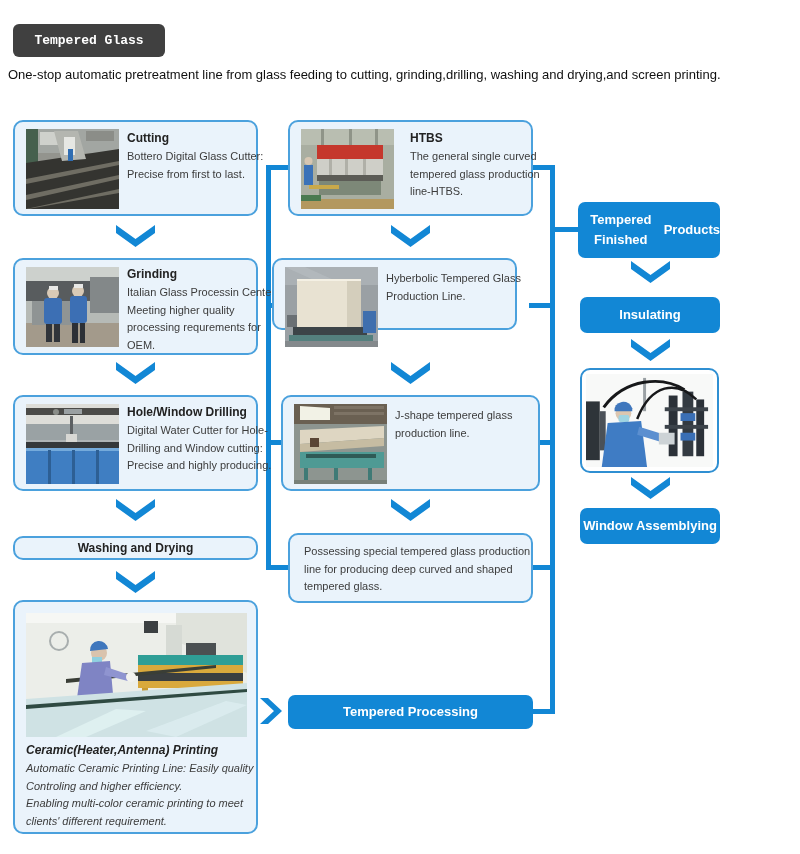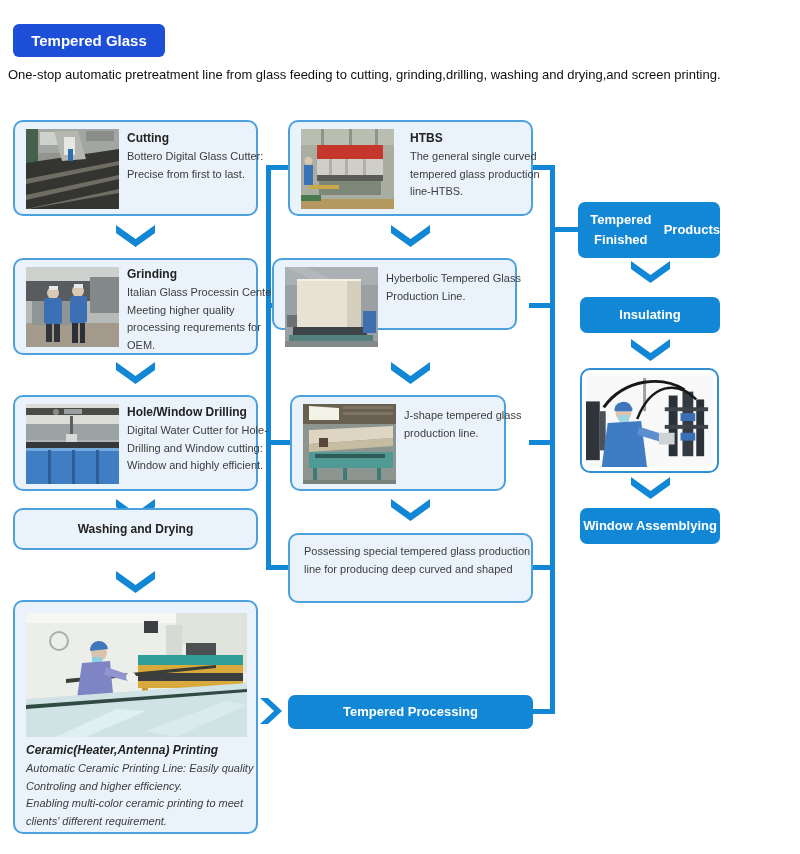--- a/index.html
+++ b/index.html
@@ -1,20 +1,20 @@
 <!DOCTYPE html>
 <html><head>
 <meta charset="utf-8">
 <style>
   html,body{margin:0;padding:0;background:#ffffff;}
   .canvas{position:relative;width:800px;height:854px;background:#ffffff;
           font-family:"Liberation Sans",sans-serif;overflow:hidden;}
-  .badge{position:absolute;left:13px;top:24px;width:152px;height:33px;background:#1d4ed8;
-         border-radius:6px;color:#fff;font-size:15px;font-weight:bold;
-         display:flex;align-items:center;justify-content:center;}
+  .badge{position:absolute;left:13px;top:24px;width:152px;height:33px;background:#404040;
+         border-radius:6px;color:#fff;font-size:13px;font-weight:bold;
+         display:flex;align-items:center;justify-content:center;font-family:Liberation Mono, monospace;}
   .subtitle{position:absolute;left:8px;top:67px;width:784px;font-size:13px;color:#101010;}
   .pbox{position:absolute;background:#eaf3fb;border:2px solid #4ba1dd;border-radius:10px;box-sizing:border-box;padding-left:12px;}
   .photo{position:absolute;display:block;}
   .btext{position:absolute;}
   .btitle{font-size:12px;font-weight:bold;color:#222;line-height:20px;white-space:nowrap;}
   .bline{font-size:11px;color:#3c3c3c;line-height:17.5px;white-space:nowrap;}
   .centerlabel{position:absolute;inset:0;display:flex;align-items:center;justify-content:center;
          font-size:12px;font-weight:bold;color:#222;}
   .btn{position:absolute;background:#1287d5;border-radius:7px;color:#fff;font-size:13px;font-weight:bold;
        display:flex;flex-direction:row;align-items:center;justify-content:center;text-align:center;line-height:20px;}
@@ -116,29 +116,29 @@
         <rect y="44" width="93" height="36" fill="#3f7ec2"></rect>
       <rect y="44" width="93" height="3" fill="#74aadb"></rect>
       <rect x="22" y="46" width="3" height="34" fill="#2d5f94"></rect>
         <rect x="46" y="46" width="3" height="34" fill="#2d5f94"></rect>
       <rect x="70" y="46" width="3" height="34" fill="#2d5f94"></rect>
     </svg>
     <div class="btext" style="left:112px;top:5px;">
       <div class="btitle">Hole/Window Drilling</div>
       <div class="bline">Digital Water Cutter for Hole-</div>
       <div class="bline">Drilling and Window cutting:</div>
-      <div class="bline">Window and highly efficient.</div>
+      <div class="bline">Precise and highly producing.</div>
     </div>
   </div>
 
   <svg class="chev" style="left:116px;top:499px;" width="39" height="22">
       <polygon points="0,0 19.5,14 39,0 39,8 19.5,22 0,8" fill="#1287d5"></polygon>
     </svg>
 
-  <div class="pbox" style="left:13px;top:508px;width:245px;height:42px;">
+  <div class="pbox" style="left:13px;top:536px;width:245px;height:24px;">
     <div class="centerlabel">Washing and Drying</div>
   </div>
 
   <svg class="chev" style="left:116px;top:571px;" width="39" height="22">
       <polygon points="0,0 19.5,14 39,0 39,8 19.5,22 0,8" fill="#1287d5"></polygon>
     </svg>
 
   <div class="pbox" style="left:13px;top:600px;width:245px;height:234px;">
     <svg class="photo" style="left:11px;top:11px;" width="221" height="124" viewBox="0 0 221 124" preserveAspectRatio="none">
       <rect width="221" height="124" fill="#eceee9"></rect>
@@ -225,21 +225,21 @@
     <div class="btext" style="left:112px;top:10px;">
       <div class="bline">Hyberbolic Tempered Glass</div>
       <div class="bline">Production Line.</div>
     </div>
   </div>
 
   <svg class="chev" style="left:391px;top:362px;" width="39" height="22">
       <polygon points="0,0 19.5,14 39,0 39,8 19.5,22 0,8" fill="#1287d5"></polygon>
     </svg>
 
-  <div class="pbox" style="left:290px;top:395px;width:216px;height:96px;">
+  <div class="pbox" style="left:281px;top:395px;width:259px;height:96px;">
     <svg class="photo" style="left:11px;top:7px;" width="93" height="80" viewBox="0 0 93 80" preserveAspectRatio="none">
       <rect width="93" height="80" fill="#8d9590"></rect>
         <rect width="93" height="20" fill="#6a6052"></rect>
       <polygon points="6,2 36,4 36,16 6,16" fill="#f2f2e6"></polygon>
       <rect x="40" y="2" width="50" height="3" fill="#7d7365"></rect>
         <rect x="40" y="8" width="50" height="3" fill="#7d7365"></rect>
       <polygon points="6,26 90,22 90,34 6,40" fill="#ded6c2"></polygon>
       <polygon points="6,40 90,34 90,42 6,48" fill="#c6bca2"></polygon>
       <rect x="16" y="34" width="9" height="9" fill="#5a4636"></rect>
       <rect x="6" y="48" width="84" height="16" fill="#4f9a94"></rect>
@@ -256,20 +256,21 @@
   </div>
 
   <svg class="chev" style="left:391px;top:499px;" width="39" height="22">
       <polygon points="0,0 19.5,14 39,0 39,8 19.5,22 0,8" fill="#1287d5"></polygon>
     </svg>
 
   <div class="pbox" style="left:288px;top:533px;width:245px;height:70px;">
     <div class="btext" style="left:14px;top:8px;">
       <div class="bline">Possessing special tempered glass production</div>
       <div class="bline">line for producing deep curved and shaped</div>
+      <div class="bline">tempered glass.</div>
     </div>
   </div>
 
   <svg class="chev" style="left:260px;top:698px;" width="22" height="26">
       <polygon points="0,0 8,0 22,13 8,26 0,26 14,13" fill="#1287d5"></polygon>
     </svg>
 
   <div class="btn" style="left:288px;top:695px;width:245px;height:34px;">
     <span>Tempered Processing</span>
   </div>

